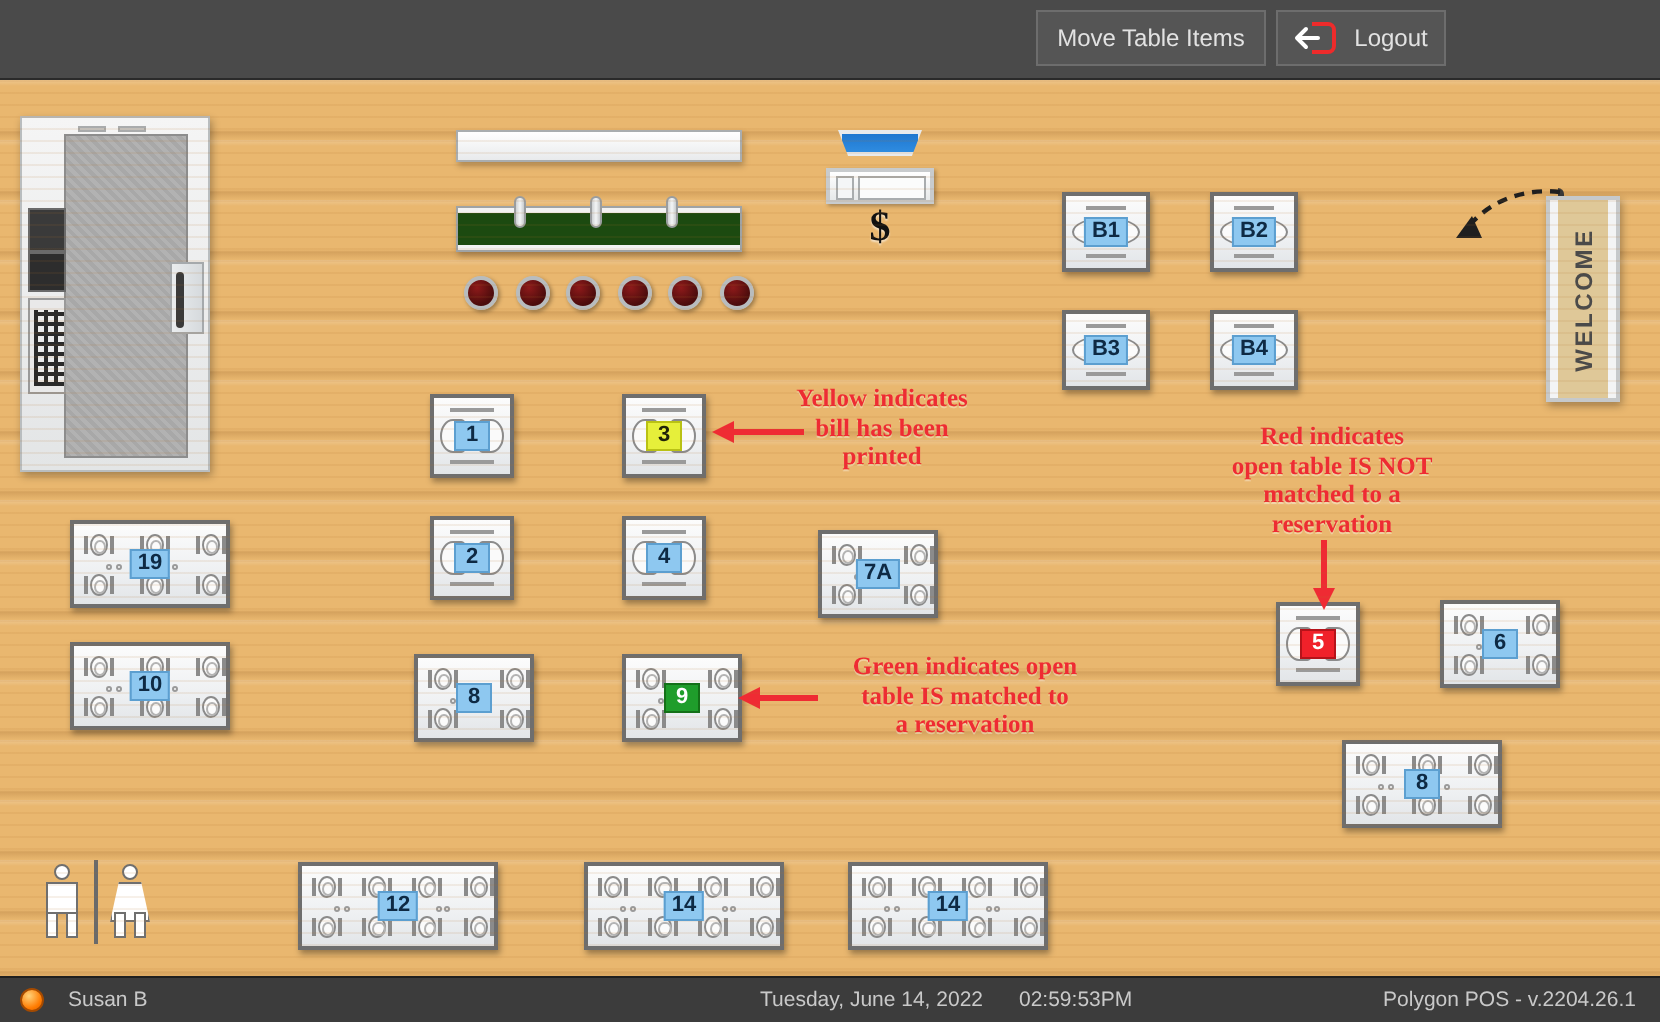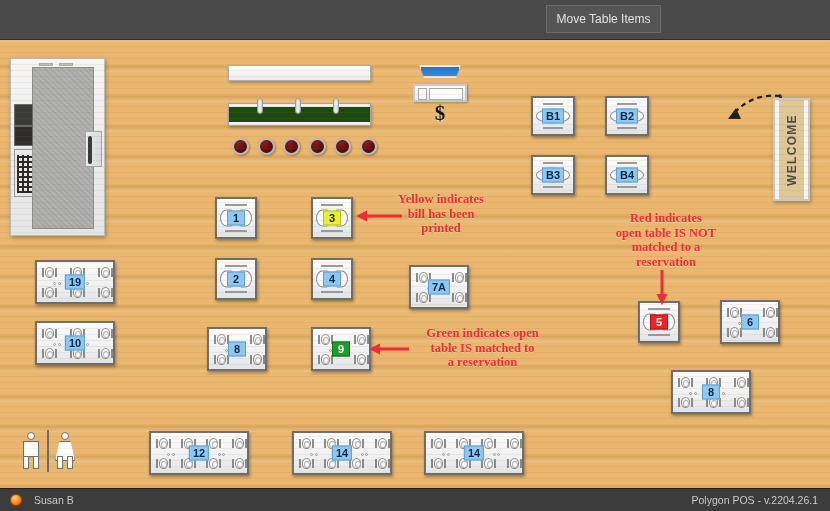--- a/index.html
+++ b/index.html
@@ -22,21 +22,20 @@
     background: #4a4a4a;
     border-bottom: 1px solid #2a2a2a;
   }
   .tb-btn {
     position: absolute; top: 5px; height: 28px;
     background: #555; border: 1px solid #6d6d6d;
     color: #e2e2e2; font-size: 12px;
     display: flex; align-items: center; justify-content: center;
     gap: 8px; cursor: pointer;
     user-select: none;
-    margin-left: 28px;
   }
   #btn-move { left: 518px; width: 115px; }
   #btn-logout { left: 638px; width: 85px; }
   #btn-skip { left: 728px; width: 95px; }
   .ico-svg { display:block; }
 
   
   #floor {
     position: absolute; left: 0; top: 40px;
     width: 830px; height: 448px;
@@ -336,20 +335,29 @@
 <body>
 
 <div id="app">
 
   <div id="toolbar">
 
     <div class="tb-btn" id="btn-move">
       <span>Move Table Items</span>
     </div>
 
+    <div class="tb-btn" id="btn-logout">
+      <span>
+        <svg class="ico-svg" width="22" height="16" viewBox="0 0 22 16">
+          <path d="M9 1 h8 a3 3 0 0 1 3 3 v8 a3 3 0 0 1 -3 3 h-8" fill="none" stroke="#ee2b2b" stroke-width="2"></path>
+          <path d="M12 8 H2 M6 3.5 L1.5 8 L6 12.5" fill="none" stroke="#ffffff" stroke-width="2" stroke-linecap="round" stroke-linejoin="round"></path>
+        </svg>
+      </span>
+      <span>Logout</span>
+    </div>
 
   </div>
 
   <div id="floor">
 
     <div id="kitchen">
       <div class="k-top-vent" style="left:28px;"></div>
       <div class="k-top-vent" style="left:48px;"></div>
       <div class="k-counter"></div>
       <div class="k-oven"></div>
@@ -888,16 +896,20 @@
     <svg class="arrow" style="left:368px; top:302px;" width="42" height="14" viewBox="0 0 42 14">
       <path d="M41 7 H9" stroke="#ef2b33" stroke-width="3"></path>
       <path d="M12 1.5 L1 7 L12 12.5 Z" fill="#ef2b33"></path>
     </svg>
 
   </div>
 
   <div id="statusbar">
     <span id="status-dot"></span>
     <span id="status-user">Susan B</span>
+    <span id="status-center">
+      <span>Tuesday, June 14, 2022</span>
+      <span>02:59:53PM</span>
+    </span>
     <span id="status-right">Polygon POS - v.2204.26.1</span>
   </div>
 
 </div>
 
 </body></html>

